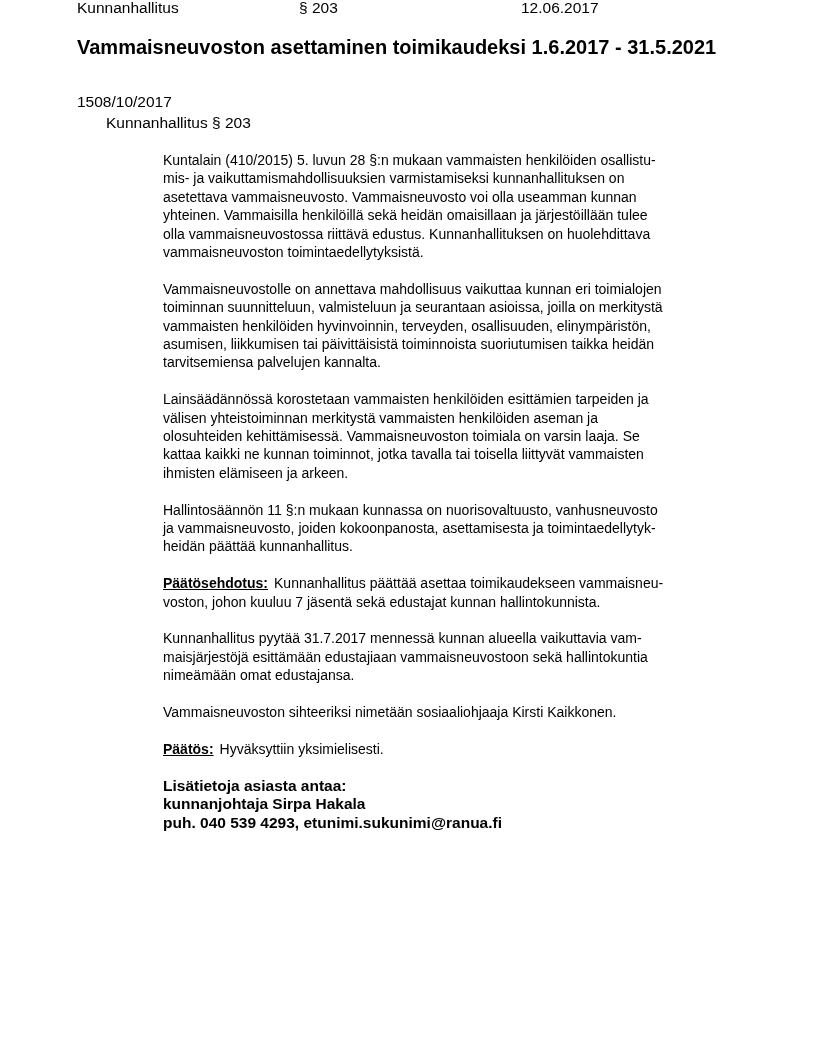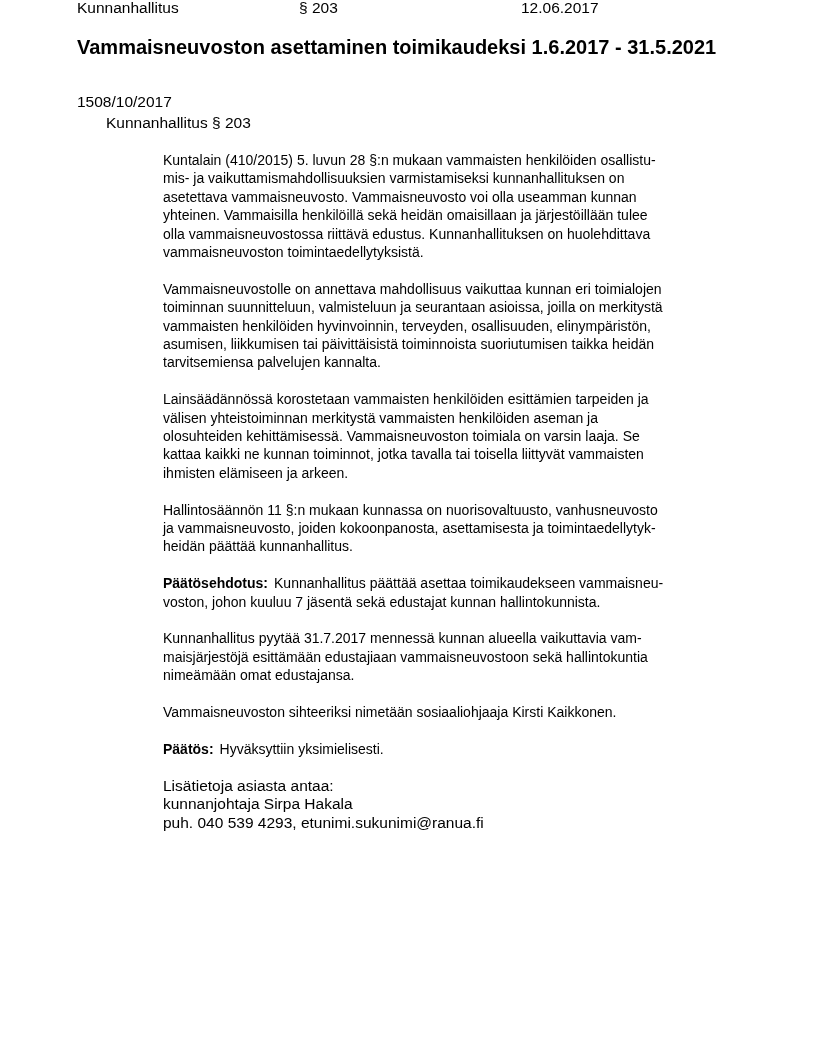--- a/index.html
+++ b/index.html
@@ -68,25 +68,27 @@
       margin: 0 0 18.4px 0;
       line-height: 18.4px;
       font-size: 14px;
     }
     .line {
       display: block;
       white-space: nowrap;
     }
     .label-bold {
       font-weight: bold;
+      text-decoration: underline;
       margin-right: 6px;
       margin-top: 24px;
     }
     .contact {
       line-height: 18.4px;
+      font-weight: bold;
     }
   </style>
 </head>
 <body>
 
 <div class="header-row">
   <span class="hdr-body">Kunnanhallitus</span>
   <span class="hdr-section">§ 203</span>
   <span class="hdr-date">12.06.2017</span>
 </div>

